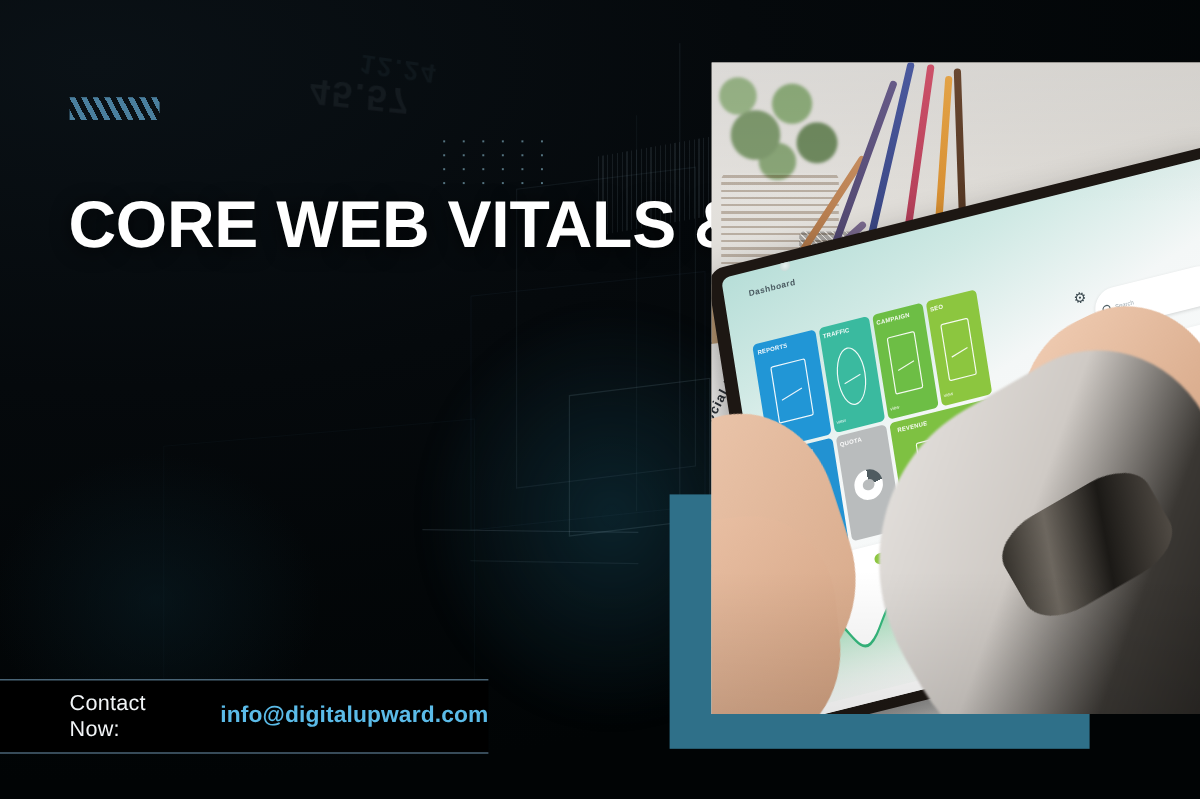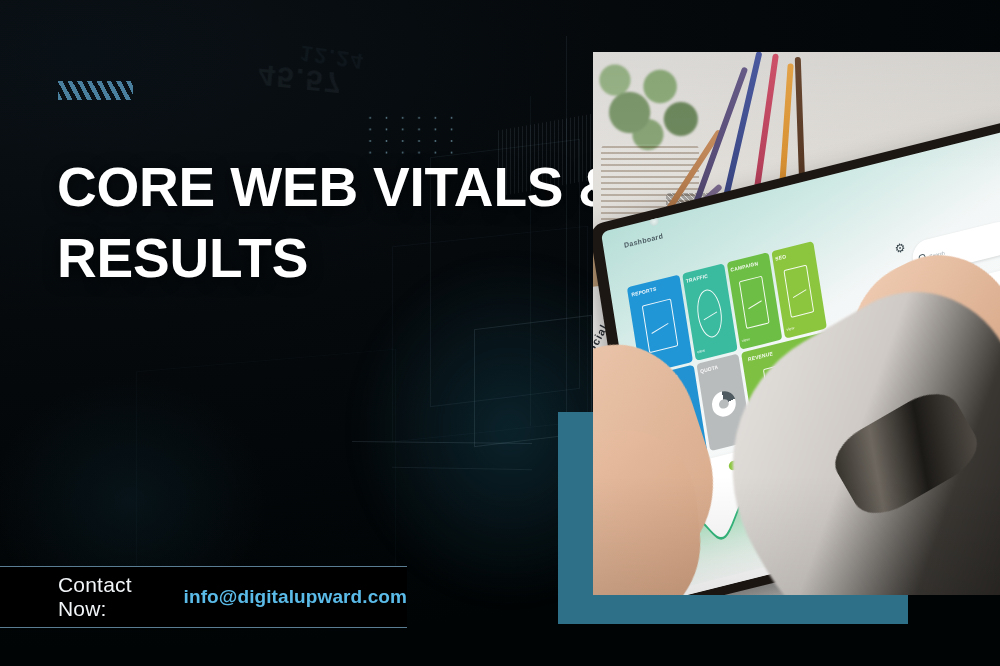--- a/index.html
+++ b/index.html
@@ -111,21 +111,21 @@
   
   .contact-bar{
     position:absolute; left:0; top:566px;
     width:407px; height:62px;
     background:#000000;
     border-top:1px solid #5b7d93;
     border-bottom:1px solid #5b7d93;
     display:flex; align-items:center;
   }
   .contact-label{
-    color:#f2f5f7; font-size:21px; font-weight:400;
+    color:#f2f5f7; font-size:18px; font-weight:400;
     margin-left:58px; letter-spacing:.2px;
   }
   .contact-email{
     color:#5bbbe8; font-size:19px; font-weight:700;
     margin-left:18px; letter-spacing:.1px;
     text-decoration:none;
   }
 
   
   .teal-block{
@@ -442,21 +442,20 @@
   <div class="vline vl1"></div>
   <div class="hline hl1"></div>
   <div class="hline hl2"></div>
   <div class="comb"></div>
 
   <div class="stripes"></div>
   <div class="dot-grid"></div>
 
   <h1 class="headline">
     <span class="ln">CORE WEB VITALS &amp;</span>
-    <span class="ln">RESULTS</span>
   </h1>
 
   <div class="contact-bar">
     <span class="contact-label">Contact Now:</span>
     <a class="contact-email" href="#">info@digitalupward.com</a>
   </div>
 
   <div class="teal-block"></div>
 
   <div class="photo">

